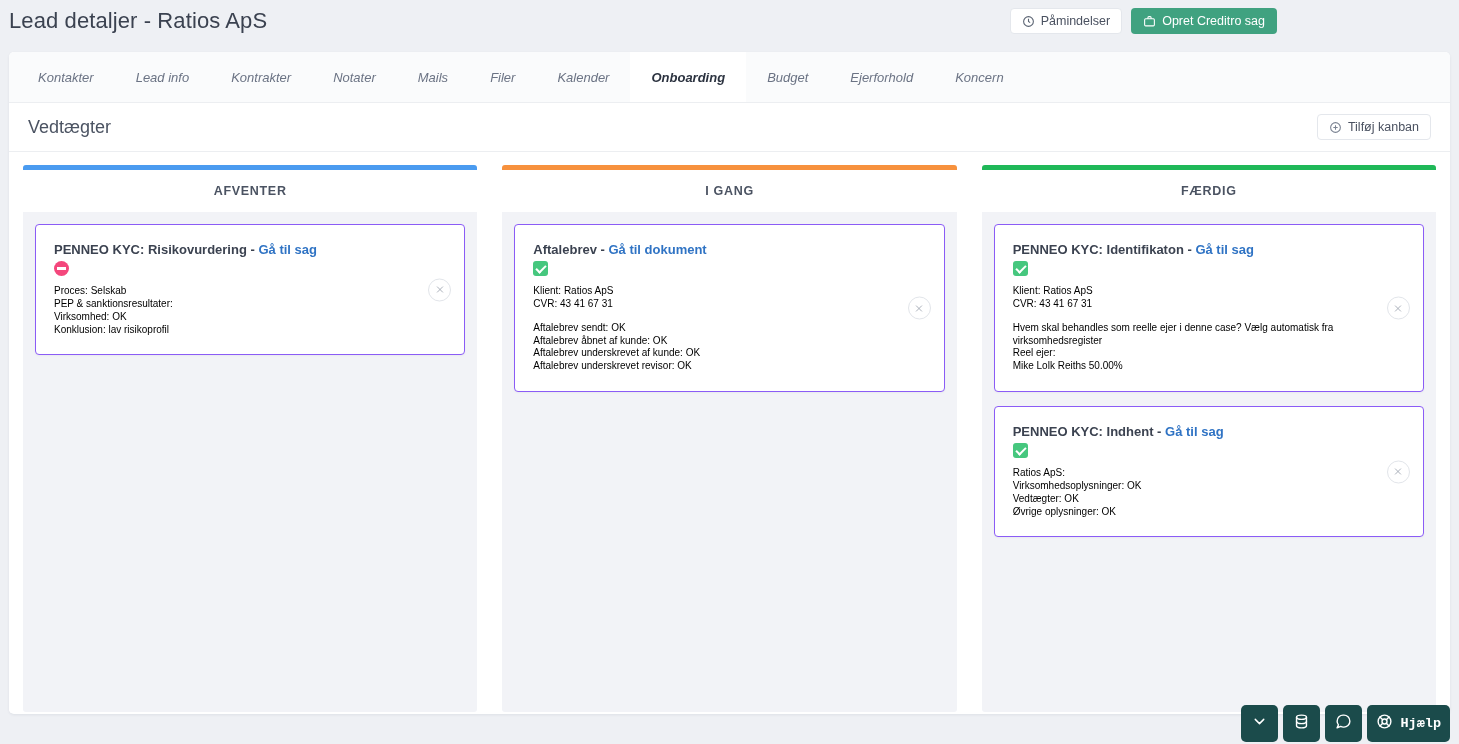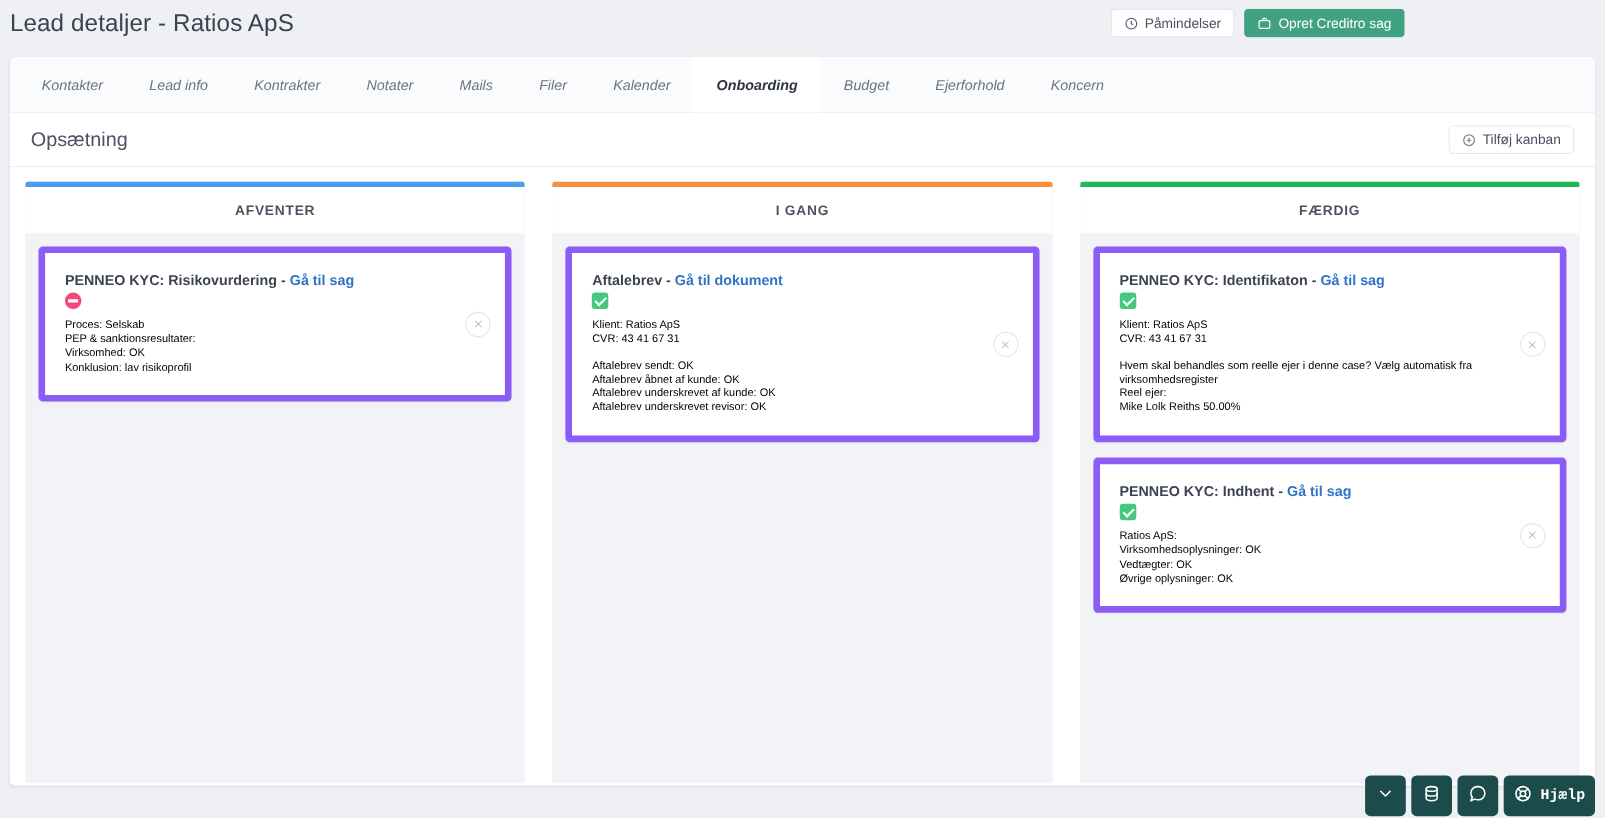--- a/index.html
+++ b/index.html
@@ -121,21 +121,21 @@
     padding: 12px;
     display: flex; flex-direction: column; gap: 14px;
     overflow: hidden;
   }
 
   
   .card {
     position: relative;
     background: #ffffff;
     border-radius: 4px;
-    border: 6px solid #8b5cf6;
+    border: 1px solid #8b5cf6;
     padding: 17px 18px 18px 18px;
     box-shadow: 0 1px 2px rgba(20,30,60,.04);
   }
   .card-title {
     font-size: 13px; font-weight: bold; color: #3b4250;
     line-height: 1.25;
     padding-right: 46px;
   }
   .card-title .link { color: #2f73c4; }
   .status-emoji {
@@ -235,21 +235,21 @@
       <div class="tab">Mails</div>
       <div class="tab">Filer</div>
       <div class="tab">Kalender</div>
       <div class="tab active">Onboarding</div>
       <div class="tab">Budget</div>
       <div class="tab">Ejerforhold</div>
       <div class="tab">Koncern</div>
     </div>
 
   <div class="subheader">
-    <div class="subheader-title">Opsætning</div>
+    <div class="subheader-title">Vedtægter</div>
     <div class="subheader-action">
       <div class="btn btn-light">
         <span>
           <svg width="13" height="13" viewBox="0 0 24 24" fill="none" stroke="#7b8392" stroke-width="2">
             <circle cx="12" cy="12" r="9"></circle>
               <path d="M12 8v8M8 12h8"></path>
           </svg>
         </span>
         <span>Tilføj kanban</span>
       </div>

